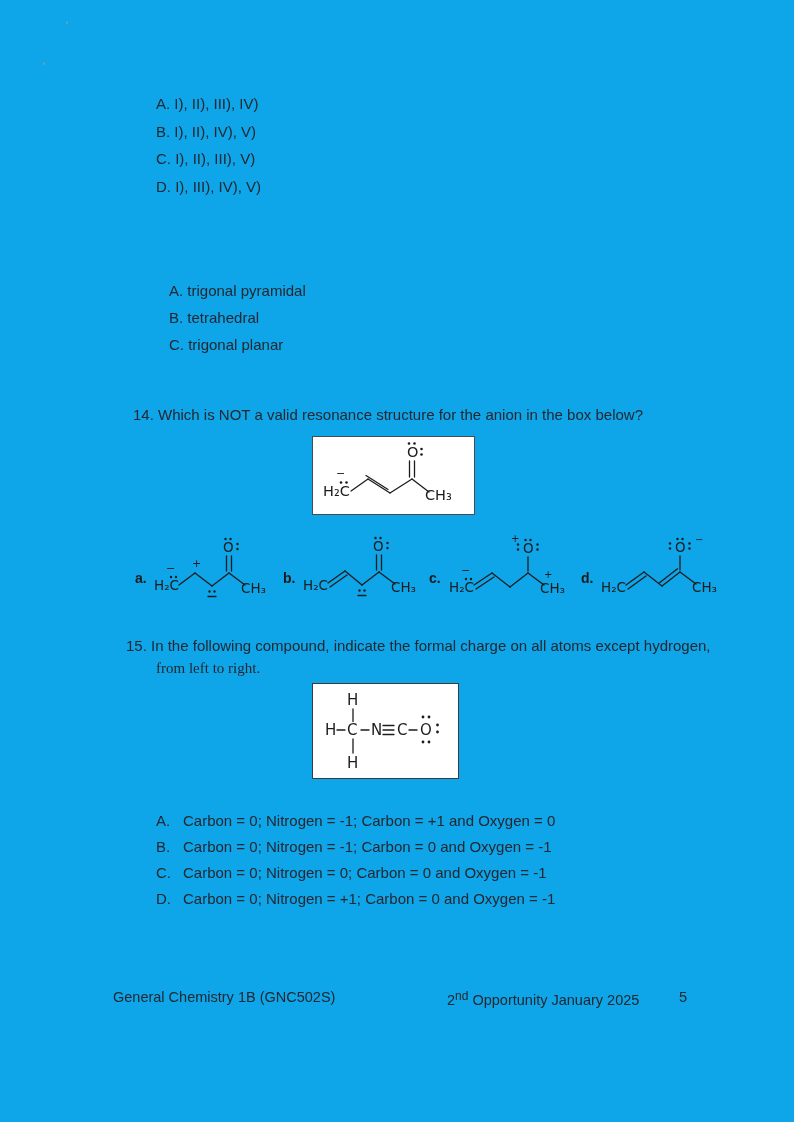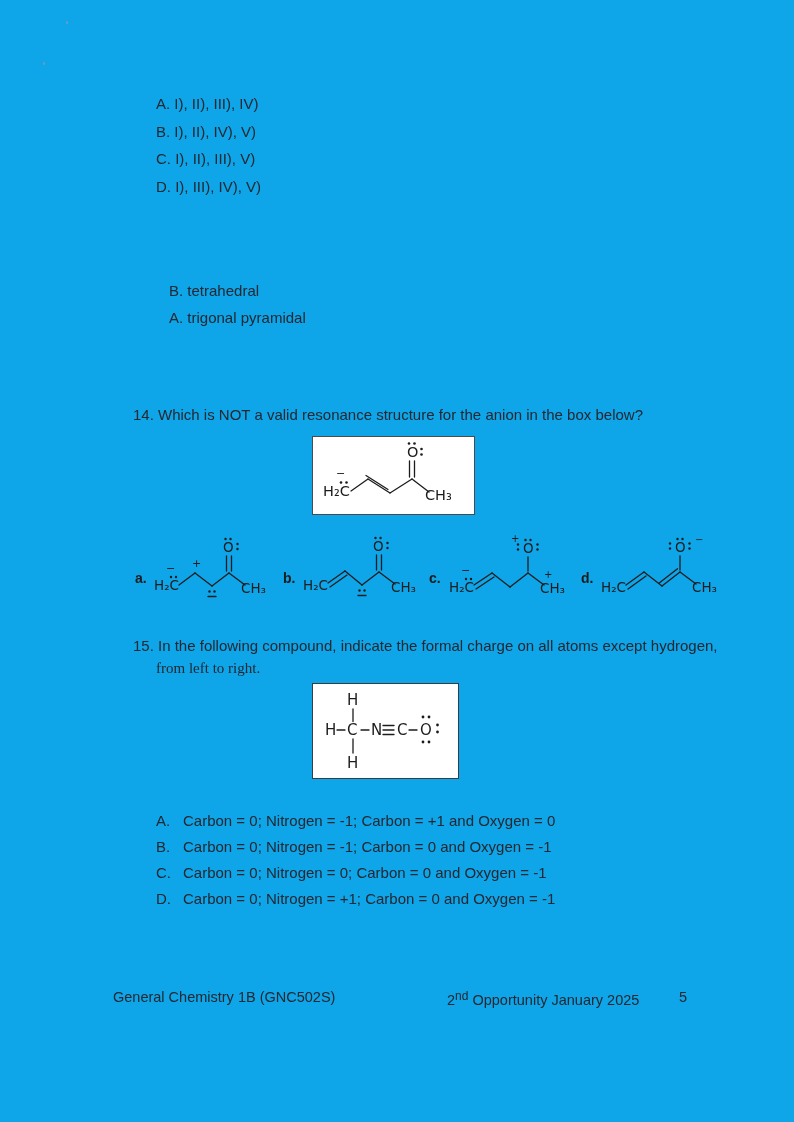--- a/index.html
+++ b/index.html
@@ -37,22 +37,23 @@
   <div class="speck" style="left:43px; top:62px;"></div>
 
   <div class="abs opts" style="left:156px; top:90px;">
     <div>A. I), II), III), IV)</div>
     <div>B. I), II), IV), V)</div>
     <div>C. I), II), III), V)</div>
     <div>D. I), III), IV), V)</div>
   </div>
 
   <div class="abs opts" style="left:169px; top:278px; line-height:26.8px;">
+    <div>A. trigonal pyramidal</div>
     <div>B. tetrahedral</div>
-    <div>A. trigonal pyramidal</div>
+    <div>C. trigonal planar</div>
   </div>
 
   <div class="abs q-text" style="left:133px; top:406px;">14. Which is NOT a valid resonance structure for the anion in the box below?</div>
 
   <div class="abs chem-box" style="left:312px; top:436px; width:161px; height:77px;">
     <svg width="161" height="77" viewBox="0 0 161 77">
       <g>
         <line class="bond" x1="38" y1="54" x2="55" y2="42"></line>
         <line class="bond" x1="55" y1="42" x2="77" y2="56"></line>
         <line class="bond" x1="53" y1="38.5" x2="75" y2="52.5"></line>
@@ -175,21 +176,21 @@
         <circle class="lp" cx="71" cy="14.5" r="1.2"></circle>
       <circle class="lp" cx="90.5" cy="9.5" r="1.2"></circle>
         <circle class="lp" cx="90.5" cy="14.5" r="1.2"></circle>
     </g>
     <text class="atom" x="2" y="58">H₂C</text>
     <text class="atom" x="76" y="18">O</text>
     <text class="charge-sm" x="96" y="9">−</text>
     <text class="atom" x="93" y="58">CH₃</text>
   </svg>
 
-  <div class="abs q-text" style="left:133px; top:637px;">15. In the following compound, indicate the formal charge on all atoms except hydrogen,</div>
+  <div class="abs q-text" style="left:126px; top:637px;">15. In the following compound, indicate the formal charge on all atoms except hydrogen,</div>
   <div class="abs q-text" style="left:156px; top:660px;font-family:Liberation Serif, serif;">from left to right.</div>
 
   <div class="abs chem-box-15" style="left:312px; top:683px; width:145px; height:94px;">
     <svg width="145" height="94" viewBox="0 0 145 94">
       <g>
         <line class="bond" x1="24" y1="46" x2="32" y2="46"></line>
         <line class="bond" x1="48" y1="46" x2="56" y2="46"></line>
         <line class="bond" x1="70" y1="41.5" x2="81" y2="41.5"></line>
         <line class="bond" x1="70" y1="46" x2="81" y2="46"></line>
         <line class="bond" x1="70" y1="50.5" x2="81" y2="50.5"></line>

